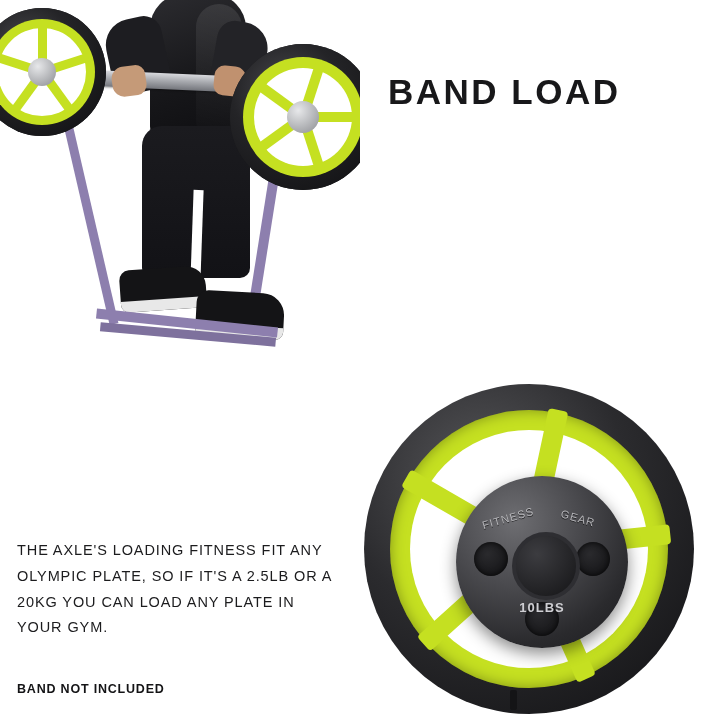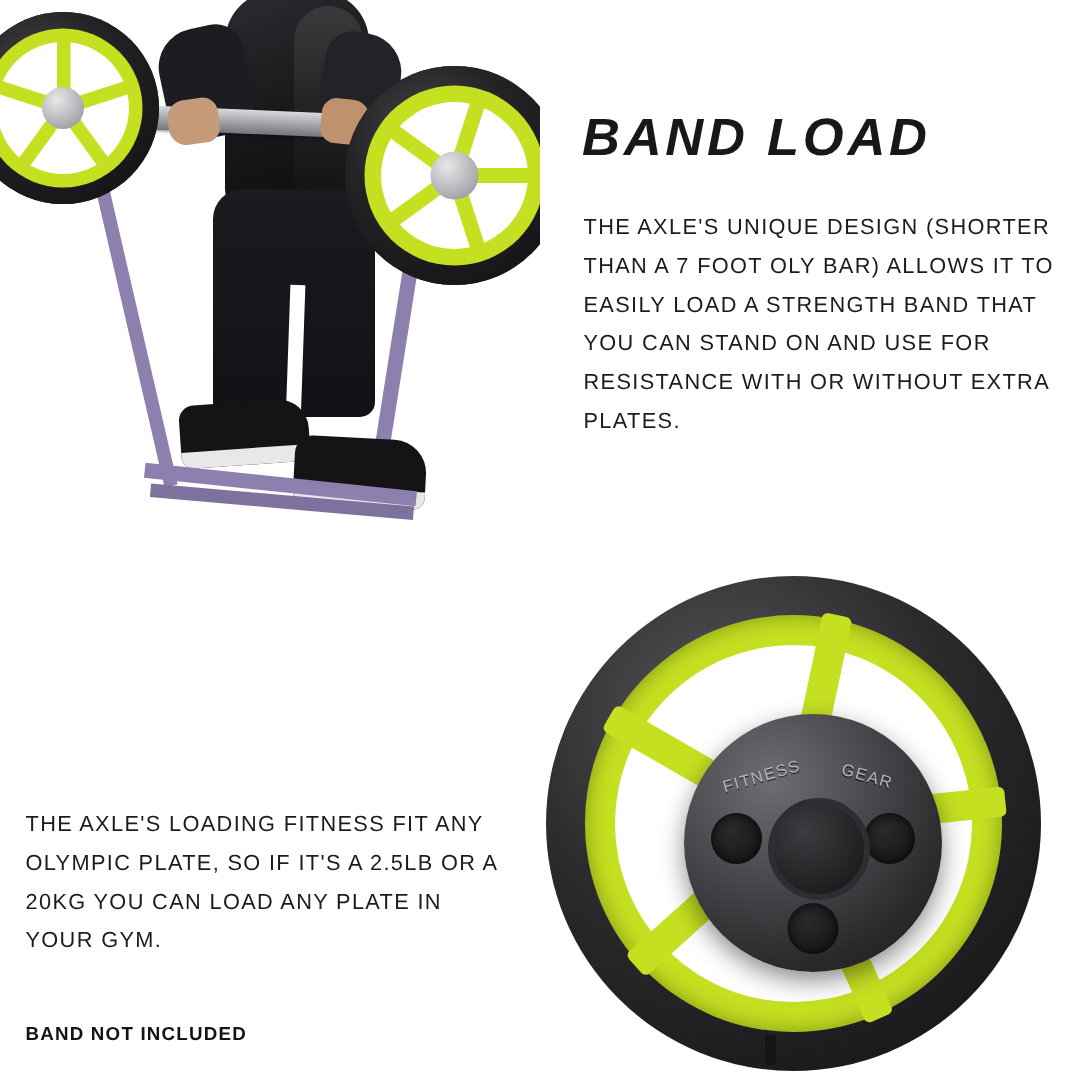--- a/index.html
+++ b/index.html
@@ -378,21 +378,20 @@
 
   
   .headline {
     position: absolute;
     font-family: "Liberation Sans", sans-serif;
     font-weight: bold;
     font-size: 35px;
     letter-spacing: 2.5px;
     color: #18181a;
     white-space: nowrap;
-    font-style: italic;
   }
   .bodytext {
     position: absolute;
     font-family: "Liberation Sans", sans-serif;
     font-size: 14.5px;
     line-height: 1.78;
     letter-spacing: 0.9px;
     color: #1c1c1e;
   }
   #band-headline { left: 388px; top: 72px; }
@@ -480,26 +479,26 @@
       <div class="spoke-big" style="transform:rotate(156deg);"></div>
       <div class="spoke-big" style="transform:rotate(228deg);"></div>
       <div class="spoke-big" style="transform:rotate(300deg);"></div>
 
       <div class="plate">
         <div class="plate-grip grip1"></div>
         <div class="plate-grip grip2"></div>
         <div class="plate-grip grip3"></div>
         <div class="plate-text plate-brand1">FITNESS</div>
         <div class="plate-text plate-brand2">GEAR</div>
+        <div class="plate-text plate-weight">10LBS</div>
         <div class="plate-hub"></div>
       </div>
     </div>
     <div class="valve"></div>
   </div>
 
   <div class="headline" id="band-headline">BAND LOAD</div>
-  <div class="bodytext" id="band-body">THE AXLE'S UNIQUE DESIGN (SHORTER THAN A 7 FOOT OLY BAR) ALLOWS IT TO EASILY LOAD A STRENGTH BAND THAT YOU CAN STAND ON AND USE FOR RESISTANCE WITH OR WITHOUT EXTRA PLATES.</div>
 
   <div class="bodytext" id="plate-body">THE AXLE'S LOADING FITNESS FIT ANY OLYMPIC PLATE, SO IF IT'S A 2.5LB OR A 20KG YOU CAN LOAD ANY PLATE IN YOUR GYM.</div>
 
   <div id="disclaimer">BAND NOT INCLUDED</div>
 
 </div>
 
 </body></html>

